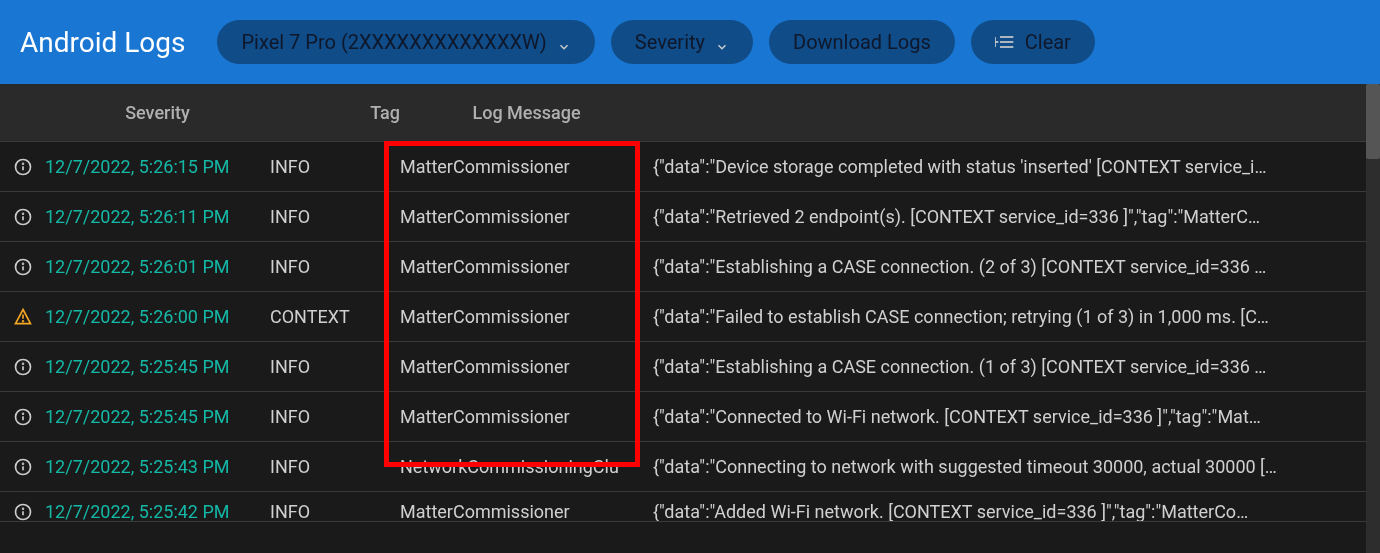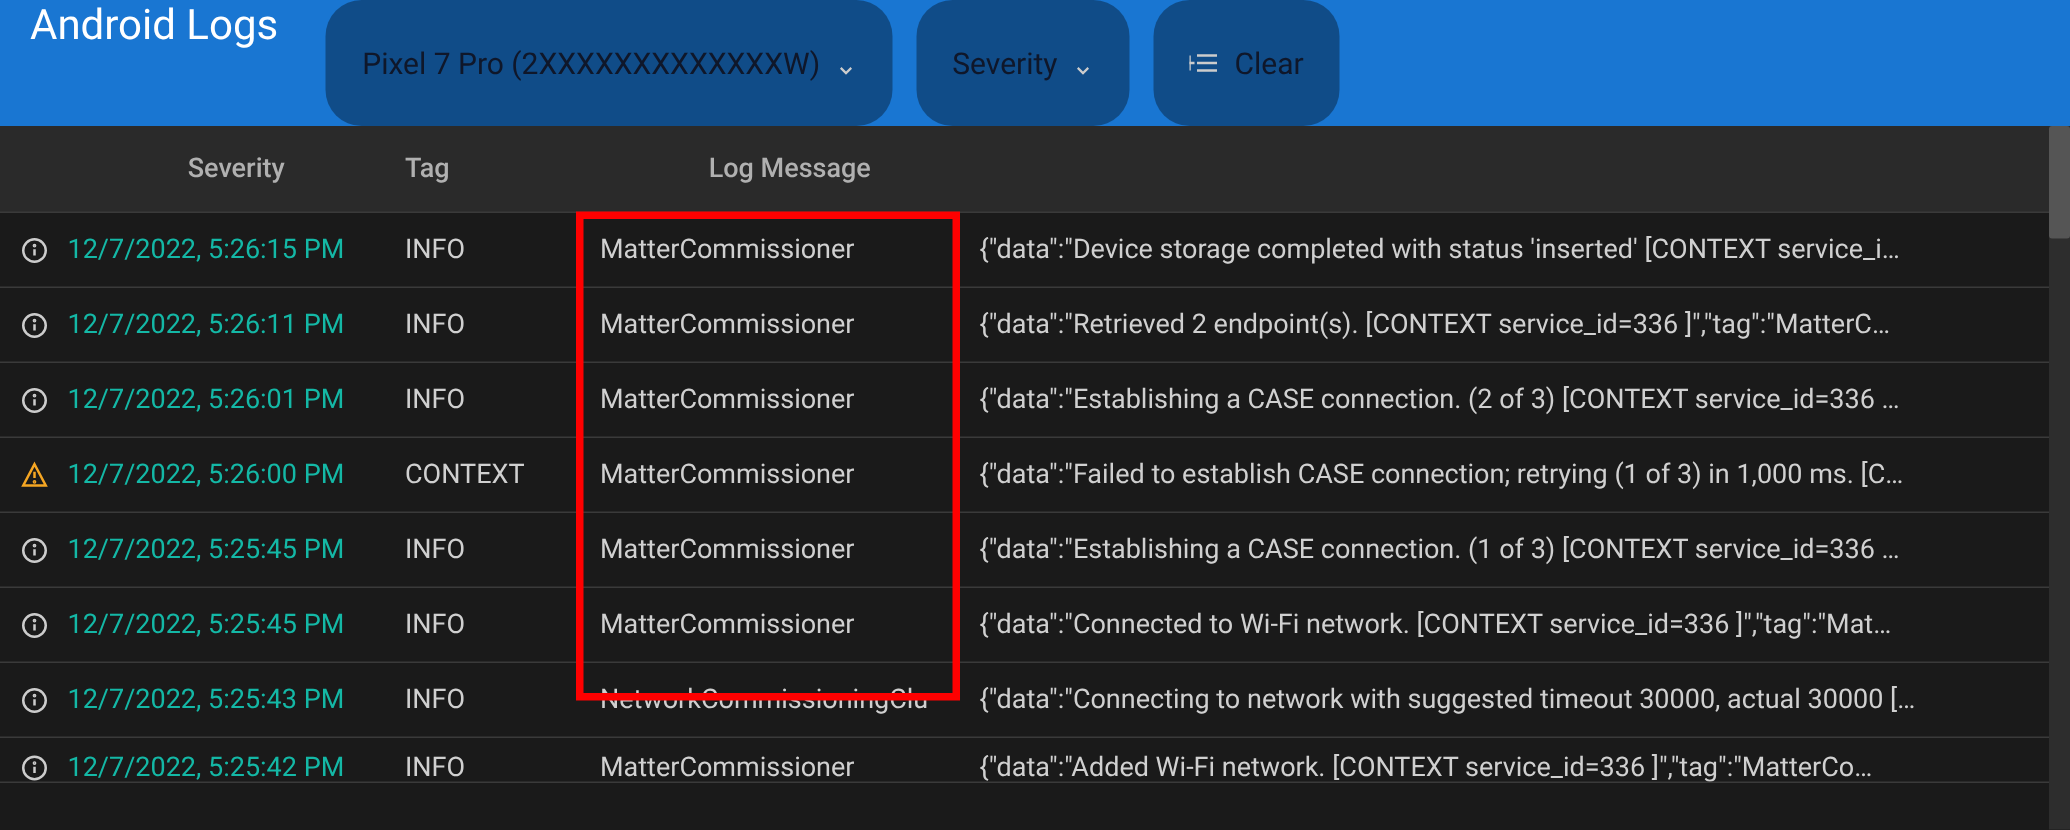--- a/index.html
+++ b/index.html
@@ -12,20 +12,21 @@
       background: #1a1a1a;
       color: #e0e0e0;
       width: 1380px;
       height: 553px;
       overflow: hidden;
     }
     .header {
       background: #1976d2;
       height: 84px;
       display: flex;
+      align-items: center;
       padding: 0 20px;
       gap: 16px;
     }
     .title {
       color: #fff;
       font-size: 28px;
       font-weight: 400;
       margin-right: 16px;
     }
     .pill {
@@ -104,21 +105,21 @@
       background: #2a2a2a;
     }
     .th {
       color: #b0b0b0;
       font-size: 18px;
       font-weight: 500;
       text-align: left;
     }
     .th-time { padding-left: 0; }
     .th-severity { text-align: center; }
-    .th-tag { text-align: left; }
+    .th-tag { text-align: right; }
     .th-msg { text-align: center; }
     .tbody {
       position: relative;
     }
     .row {
       display: grid;
       grid-template-columns: 45px 225px 130px 253px 727px;
       padding: 14px 0;
       border-bottom: 1px solid #3a3a3a;
       font-size: 18px;
@@ -192,20 +193,23 @@
 
   <div class="pill">
     <span>Severity</span>
     <span class="chevron">
       <svg viewBox="0 0 24 24" fill="none" stroke="#ccc" stroke-width="2.5">
           <polyline points="6 9 12 15 18 9"></polyline>
         </svg>
     </span>
   </div>
 
+  <div class="pill">
+    <span>Download Logs</span>
+  </div>
 
   <div class="pill">
     <span class="pill-icon">
       <svg viewBox="0 0 24 18" fill="none" stroke="#ccc" stroke-width="2">
         <line x1="6" y1="3" x2="22" y2="3"></line>
         <line x1="6" y1="9" x2="22" y2="9"></line>
         <line x1="6" y1="15" x2="22" y2="15"></line>
         <line x1="0" y1="3" x2="0" y2="15"></line>
         <line x1="-2" y1="9" x2="4" y2="9"></line>
       </svg>

